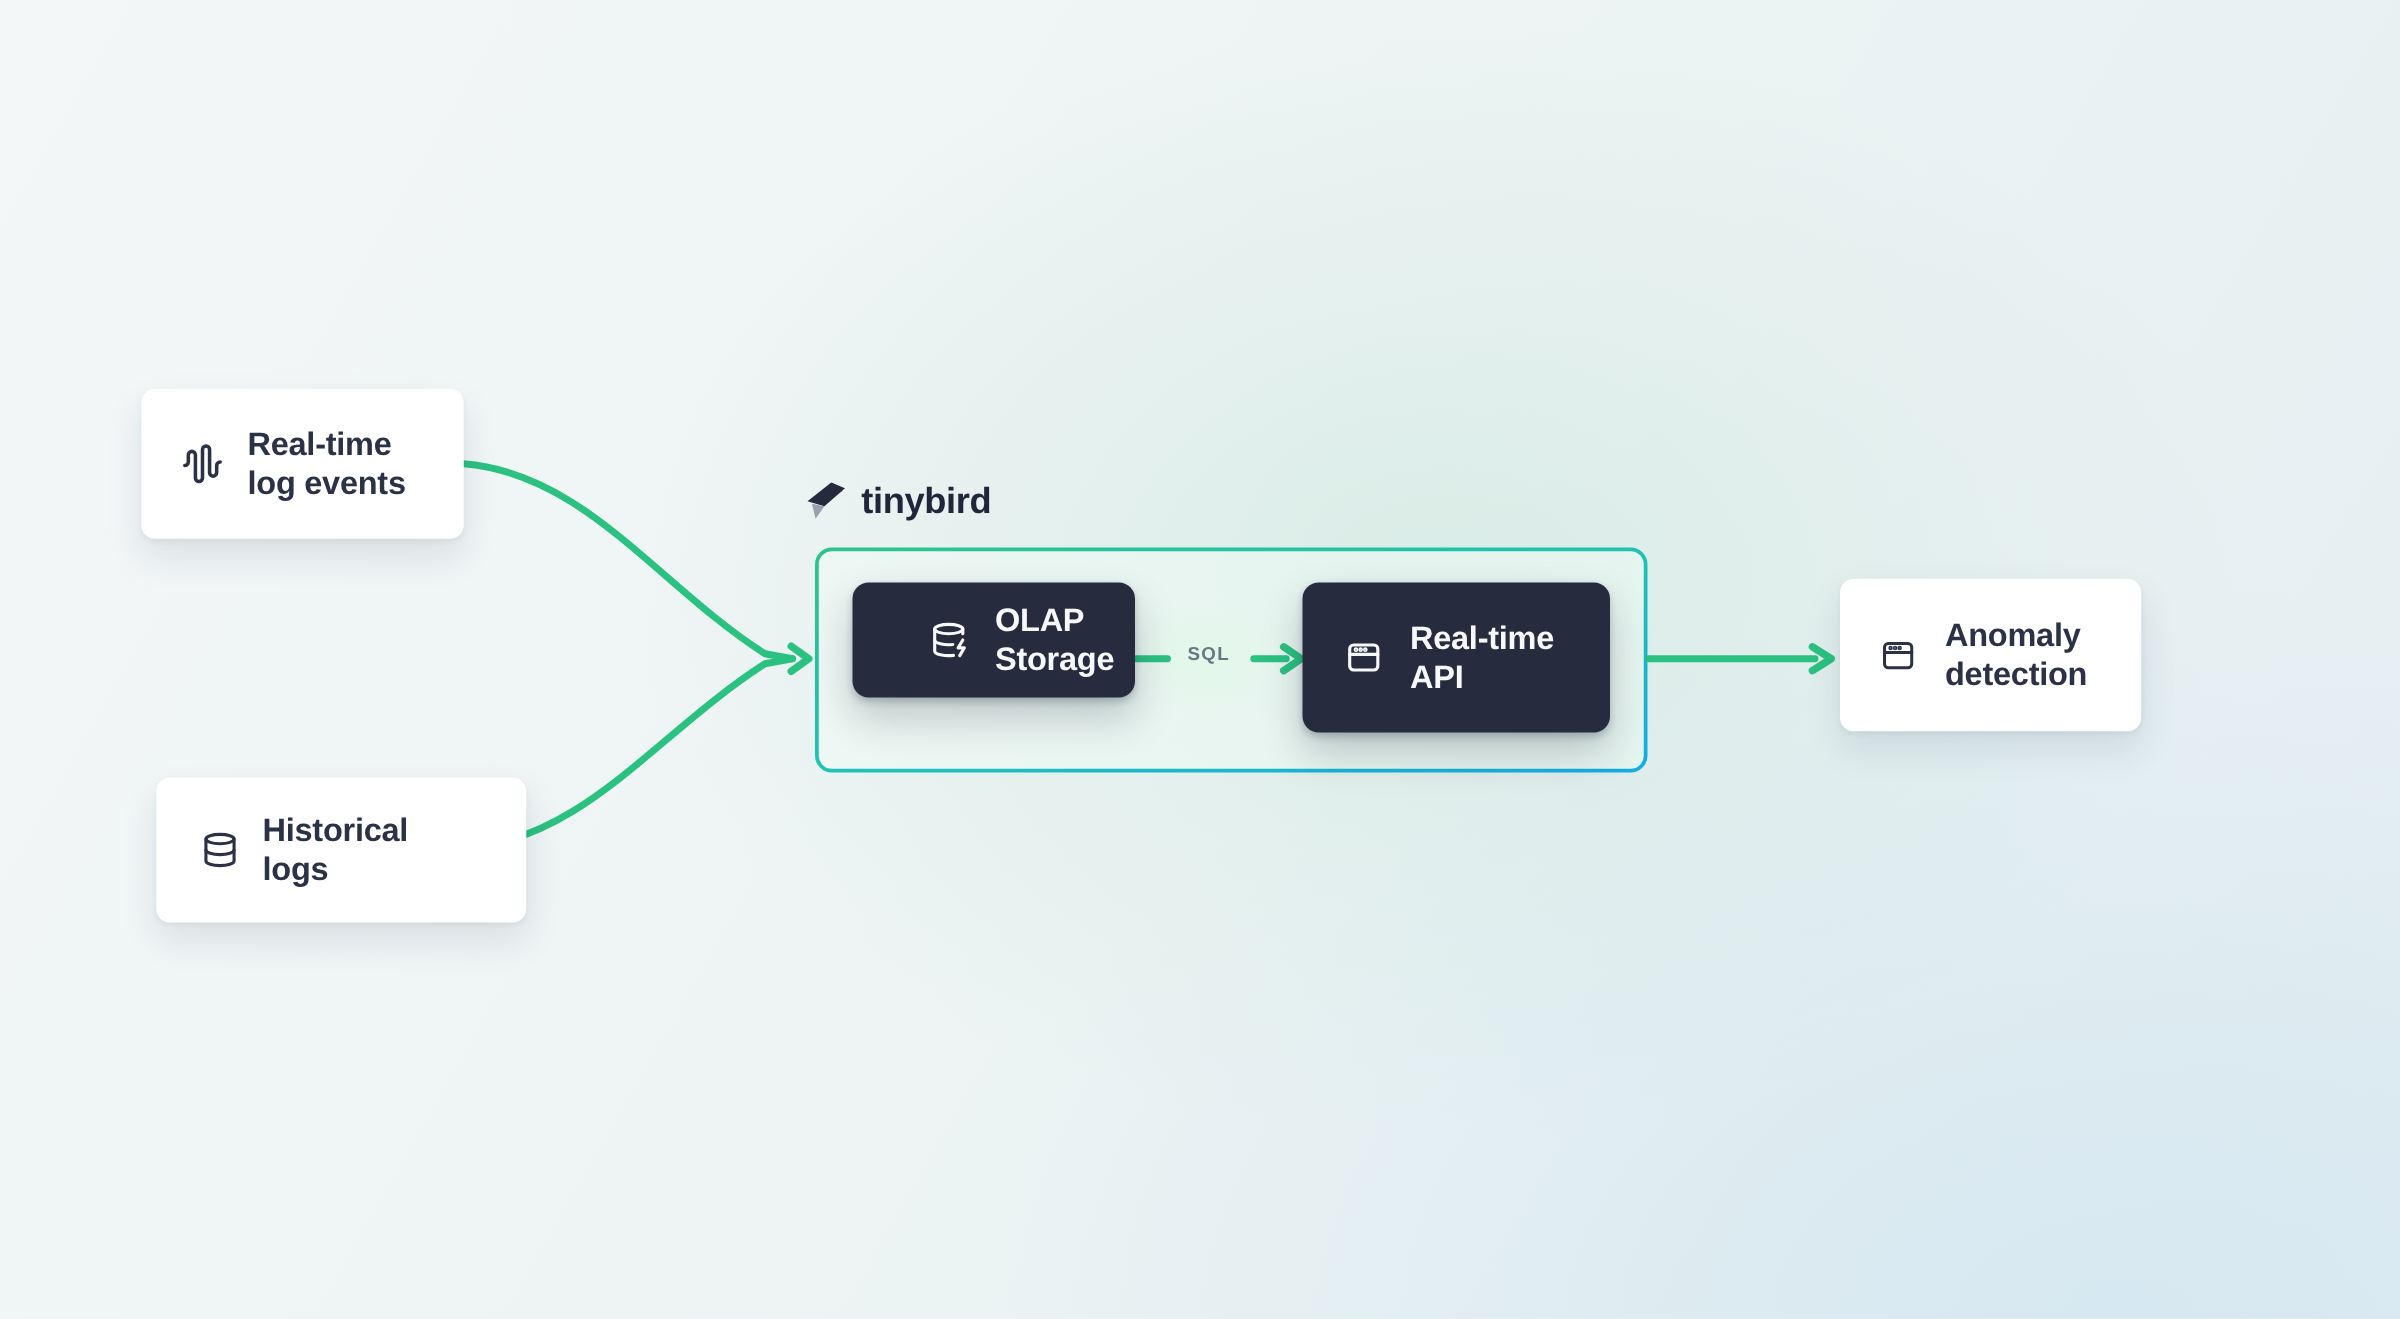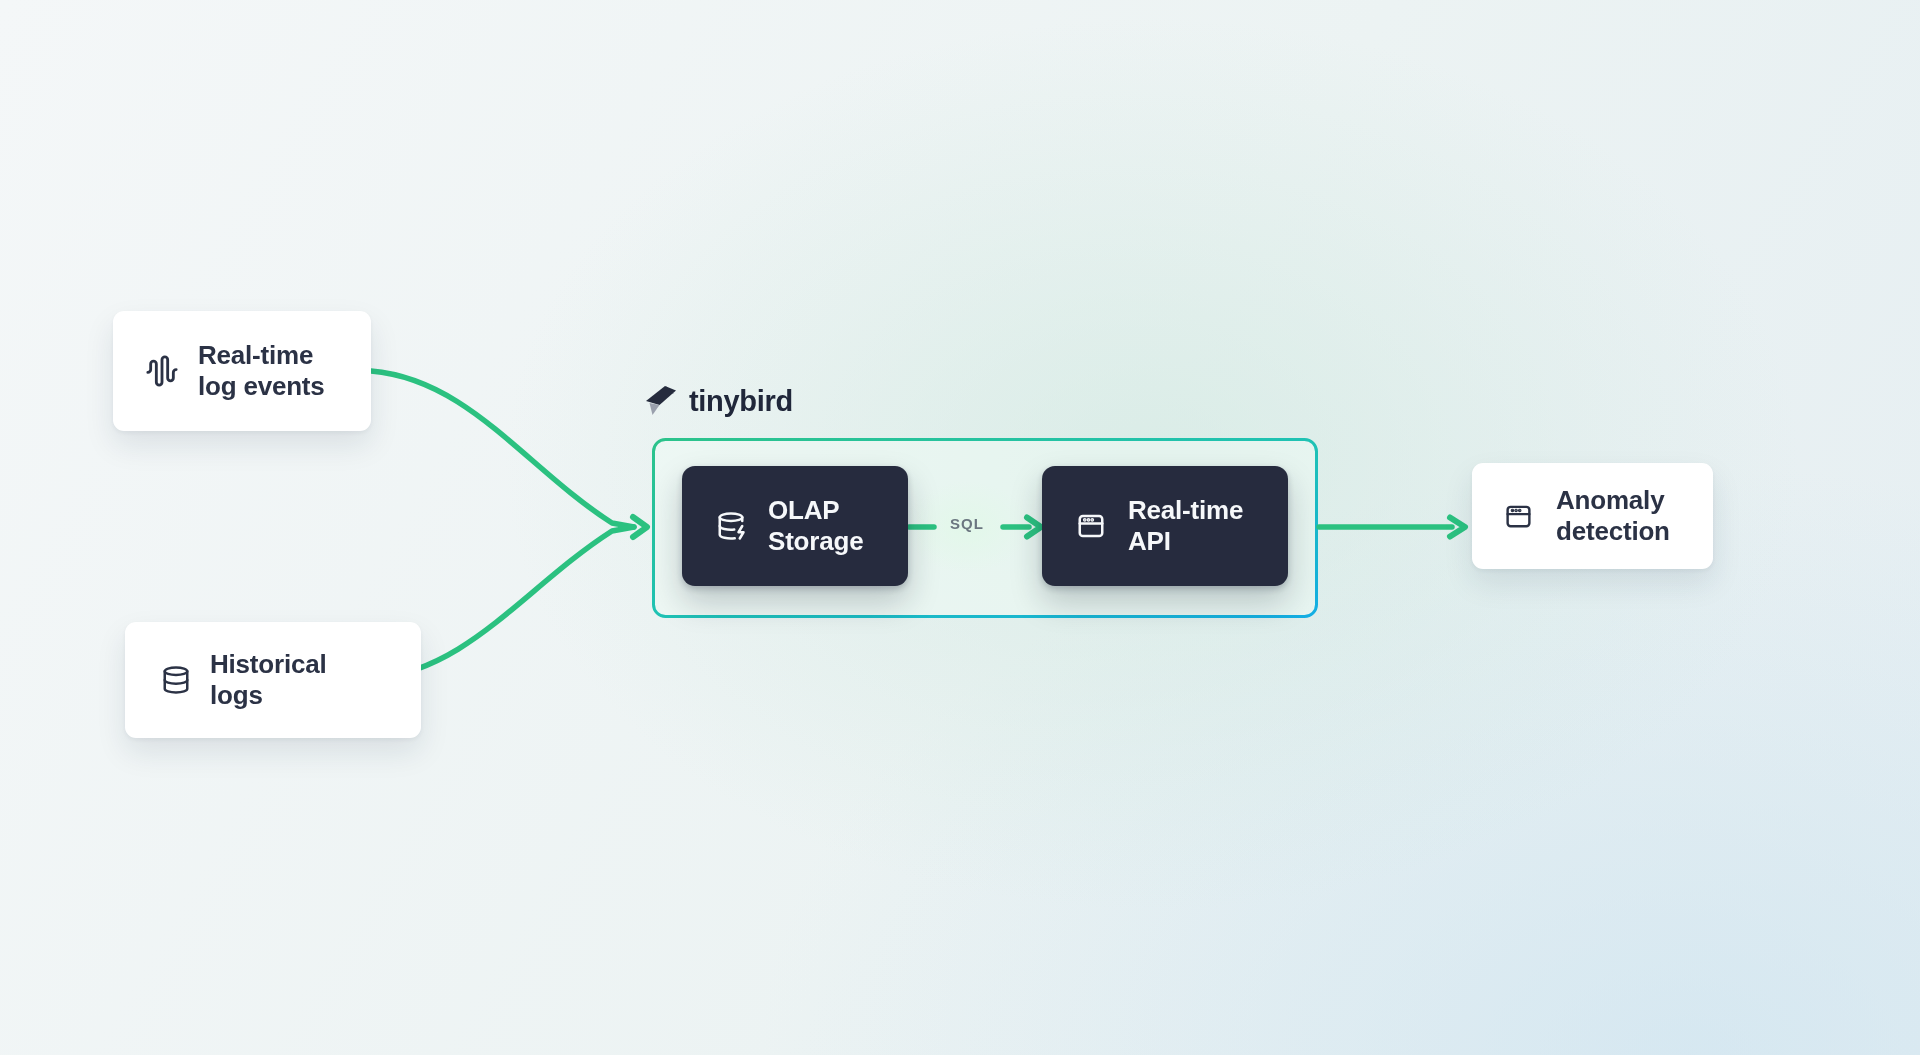--- a/index.html
+++ b/index.html
@@ -111,21 +111,21 @@
       <svg class="icon" width="30" height="30" viewBox="0 0 24 24" fill="none" stroke="#2b3245" stroke-width="2" stroke-linecap="round" stroke-linejoin="round">
         <ellipse cx="12" cy="5" rx="9" ry="3"></ellipse>
         <path d="M3 5v14a9 3 0 0 0 18 0V5"></path>
         <path d="M3 12a9 3 0 0 0 18 0"></path>
       </svg>
       <span class="node-label">Historical
 logs</span>
     </div>
   </div>
 
-  <div class="node node-dark" style="left:682px;top:466px;width:226px;height:120px;">
+  <div class="node node-dark" style="left:682px;top:466px;width:226px;height:92px;padding-left:28px;">
     <div class="node-inner" style="padding-left:34px;gap:22px;">
       <svg class="icon" width="30" height="30" viewBox="0 0 24 24" fill="none" stroke="#f6f8fa" stroke-width="2" stroke-linecap="round" stroke-linejoin="round">
         <ellipse cx="12" cy="5" rx="9" ry="3"></ellipse>
         <path d="M3 5v14a9 3 0 0 0 12 2.84"></path>
         <path d="M21 5v3"></path>
         <path d="M21 12l-3 5h4l-3 5"></path>
         <path d="M3 12a9 3 0 0 0 11.59 2.87"></path>
       </svg>
       <span class="node-label">OLAP
 Storage</span>
@@ -141,21 +141,21 @@
         <line x1="3" y1="10" x2="21" y2="10"></line>
         <circle cx="7" cy="7" r="0.5" fill="#f6f8fa"></circle>
         <circle cx="10" cy="7" r="0.5" fill="#f6f8fa"></circle>
         <circle cx="13" cy="7" r="0.5" fill="#f6f8fa"></circle>
       </svg>
       <span class="node-label">Real-time
 API</span>
     </div>
   </div>
 
-  <div class="node node-light" style="left:1472px;top:463px;width:241px;height:106px;align-items:center;">
+  <div class="node node-light" style="left:1472px;top:463px;width:241px;height:122px;align-items:center;">
     <div class="node-inner" style="padding-left:32px;gap:23px;">
       <svg class="icon" width="29" height="29" viewBox="0 0 24 24" fill="none" stroke="#2b3245" stroke-width="2" stroke-linecap="round" stroke-linejoin="round">
         <rect x="3" y="4" width="18" height="16" rx="2.5"></rect>
         <line x1="3" y1="10" x2="21" y2="10"></line>
         <circle cx="7" cy="7" r="0.5" fill="#2b3245"></circle>
         <circle cx="10" cy="7" r="0.5" fill="#2b3245"></circle>
         <circle cx="13" cy="7" r="0.5" fill="#2b3245"></circle>
       </svg>
       <span class="node-label">Anomaly
 detection</span>

